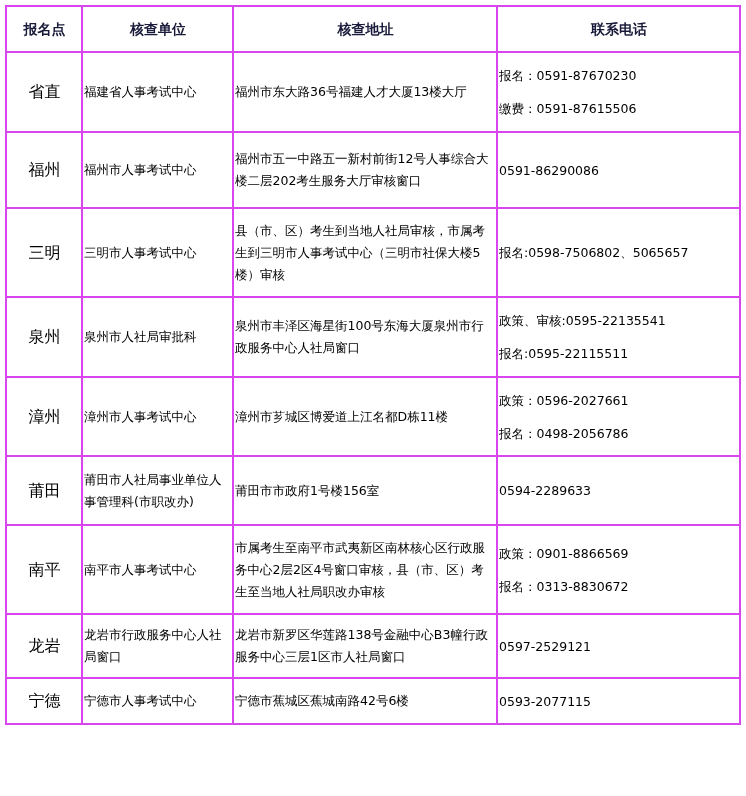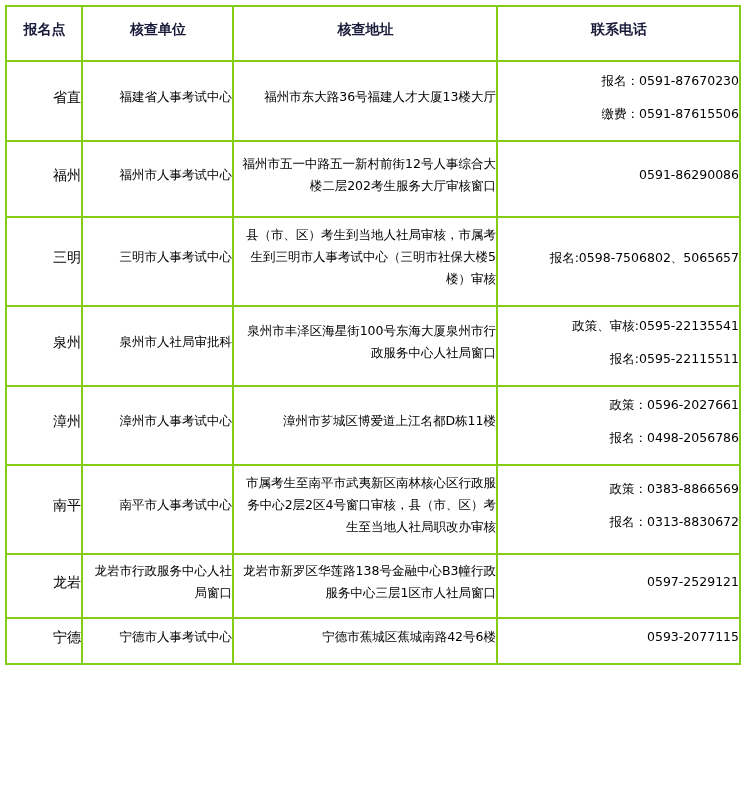--- a/index.html
+++ b/index.html
@@ -7,31 +7,31 @@
          font-family: "DejaVu Sans", "Liberation Sans", sans-serif; color: #000; }
   table.grid {
     position: absolute; left: 5px; top: 5px;
     width: 734px;
     border-collapse: collapse;
     table-layout: fixed;
     font-size: 12.5px;
     line-height: 22px;
   }
   table.grid td, table.grid th {
-    border: 2px solid #84cc16;
-    padding: 0 0 9px 1px;
+    border: 2px solid #d946ef;
+    padding: 0 0 0 1px;
     vertical-align: middle;
     word-break: break-all;
   }
   table.grid th {
     font-weight: bold; font-size: 14px; text-align: center; height: 44px;
     color: #1a1a3a;
   }
-  td.loc { text-align: right; font-size: 14px; }
-  td.unit, td.addr, td.phone { text-align: right; }
+  td.loc { text-align: center; font-size: 16px; }
+  td.unit, td.addr, td.phone { text-align: left; }
   td.phone .pline { display: block; line-height: 33px; }
   col.c1 { width: 76px; } col.c2 { width: 151px; } col.c3 { width: 264px; } col.c4 { width: 243px; }
 </style>
 </head>
 <body>
 
 <table class="grid">
   <colgroup>
       <col class="c1">
       <col class="c2">
@@ -83,26 +83,34 @@
       </tr>
       <tr style="height: 79px;">
         <td class="loc">漳州</td>
         <td class="unit">漳州市人事考试中心</td>
         <td class="addr">漳州市芗城区博爱道上江名都D栋11楼</td>
         <td class="phone">
           <span class="pline">政策：0596-2027661</span>
           <span class="pline">报名：0498-2056786</span>
         </td>
       </tr>
+      <tr style="height: 69px;">
+        <td class="loc">莆田</td>
+        <td class="unit">莆田市人社局事业单位人事管理科(市职改办)</td>
+        <td class="addr">莆田市市政府1号楼156室</td>
+        <td class="phone">
+          <span class="pline">0594-2289633</span>
+        </td>
+      </tr>
       <tr style="height: 89px;">
         <td class="loc">南平</td>
         <td class="unit">南平市人事考试中心</td>
         <td class="addr">市属考生至南平市武夷新区南林核心区行政服务中心2层2区4号窗口审核，县（市、区）考生至当地人社局职改办审核</td>
         <td class="phone">
-          <span class="pline">政策：0383-8866569</span>
+          <span class="pline">政策：0901-8866569</span>
           <span class="pline">报名：0313-8830672</span>
         </td>
       </tr>
       <tr style="height: 64px;">
         <td class="loc">龙岩</td>
         <td class="unit">龙岩市行政服务中心人社局窗口</td>
         <td class="addr">龙岩市新罗区华莲路138号金融中心B3幢行政服务中心三层1区市人社局窗口</td>
         <td class="phone">
           <span class="pline">0597-2529121</span>
         </td>

